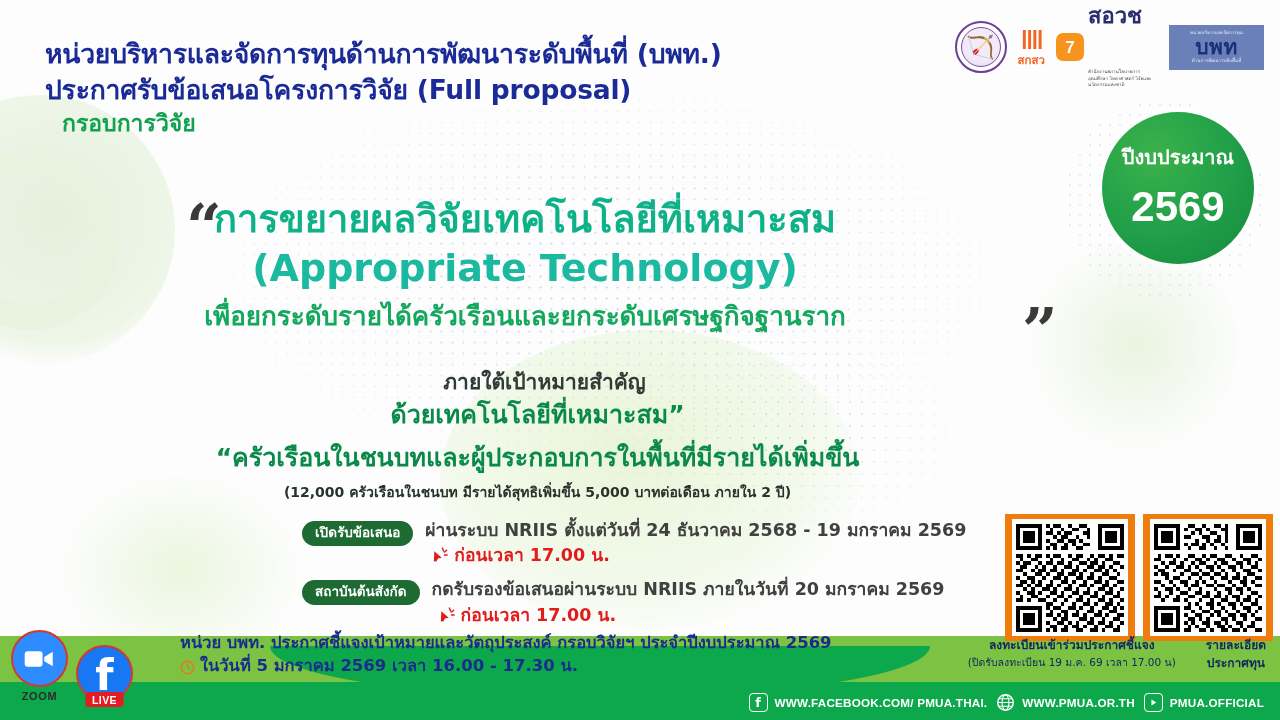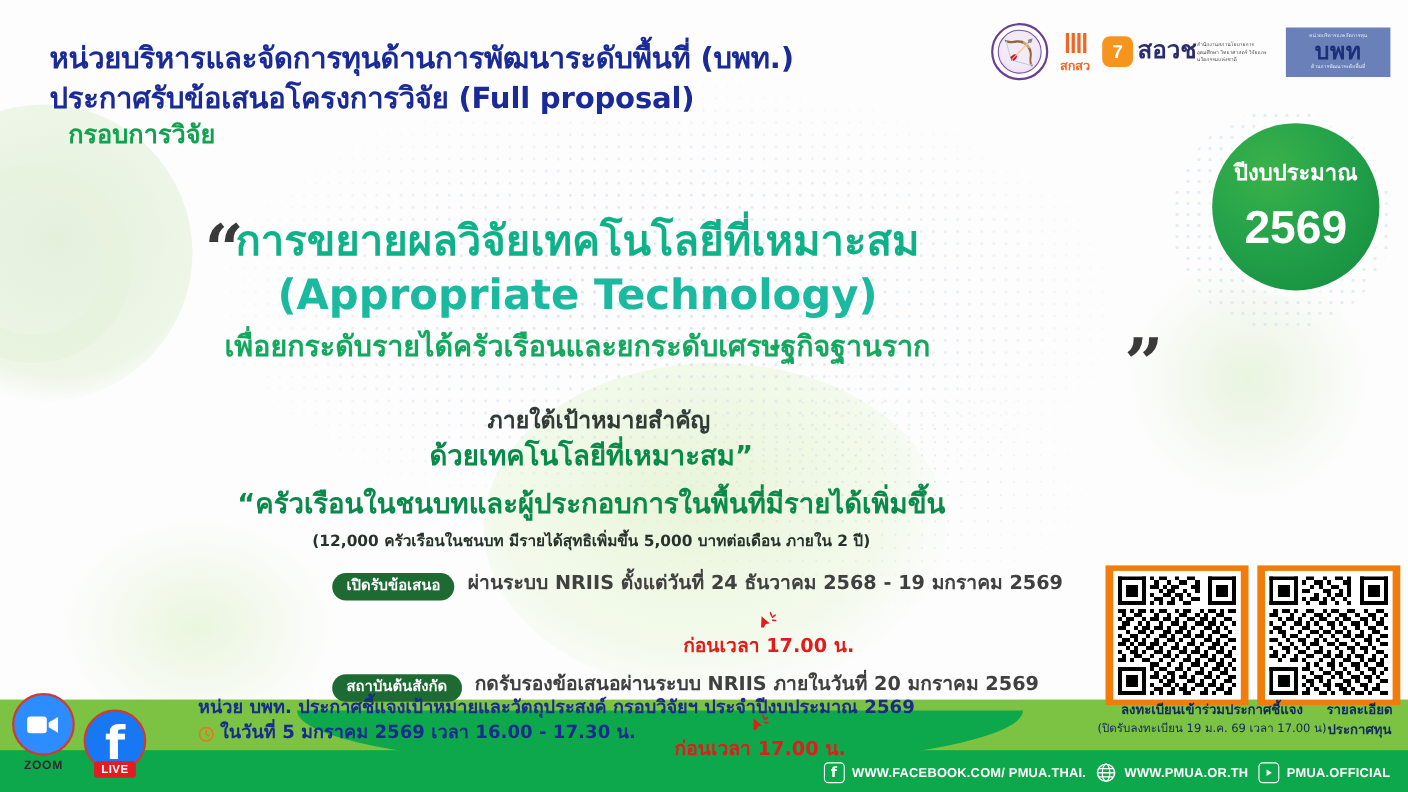--- a/index.html
+++ b/index.html
@@ -76,21 +76,21 @@
     display:flex;align-items:center;justify-content:center;
     font-size:23px;color:#6b3f96;line-height:1;}
   .lg-sksw{ display:flex;flex-direction:column;align-items:center;line-height:1; }
   .lg-sksw .mark{ font-size:25px;color:#f26522;font-weight:bold;letter-spacing:-2px; }
   .lg-sksw .nm{ font-size:11.5px;color:#f26522;font-weight:bold;
     font-family:"DejaVu Sans",sans-serif;margin-top:2px; }
   .lg-sow{ display:flex;align-items:center;gap:4px; }
   .lg-sow .badge{ width:28px;height:28px;border-radius:7px;
     background:#f7941e;display:flex;align-items:center;justify-content:center;
     color:#fff;font-size:17px;font-weight:bold;line-height:1; }
-  .lg-sow .txtwrap{ display:flex;flex-direction:row;line-height:1; }
+  .lg-sow .txtwrap{ display:flex;flex-direction:column;line-height:1;gap:40px; }
   .lg-sow .big{ font-size:22px;font-weight:bold;color:#2b2b6e;
     font-family:"DejaVu Sans",sans-serif; }
   .lg-sow .sub{ font-size:4.6px;color:#444;margin-top:2px;width:70px;line-height:1.5; }
   .lg-bpt{ width:95px;height:45px;background:#6a80b8;
     display:flex;flex-direction:column;align-items:center;justify-content:center;
     line-height:1;}
   .lg-bpt .t{ font-size:4.6px;color:#e9edf7; }
   .lg-bpt .m{ font-size:21px;font-weight:bold;color:#1b2f7a;
     font-family:"DejaVu Sans",sans-serif;letter-spacing:.5px;margin:1px 0; }
   .lg-bpt .b{ font-size:4.6px;color:#e9edf7; }
@@ -150,22 +150,22 @@
   .drow{ display:flex; align-items:flex-start; gap:12px; }
   .drow + .drow{ margin-top:12px; }
   .pill{
     background:#1d6b33; color:#fff; border-radius:18px;
     padding:3px 13px 4px; font-size:13.5px; font-weight:bold;
     font-family:"DejaVu Sans",sans-serif; white-space:nowrap;
     line-height:1.3; flex:none; margin-top:2px;
   }
   .dtxt{ font-family:"DejaVu Sans",sans-serif; font-weight:bold;
     color:#404040; font-size:17.5px; line-height:1.34; }
-  .dsub{ display:flex; align-items:center; gap:4px; margin-top:13px;
-    margin-left:6px;flex-direction:column; }
+  .dsub{ display:flex; align-items:center; gap:4px; margin-top:3px;
+    margin-left:6px; }
   .cursor-ico{ width:19px; height:19px; position:relative; flex:none; }
   .cursor-ico svg{ display:block; }
   .dsub .red{ font-family:"DejaVu Sans",sans-serif; font-weight:bold;
     color:#e21b1b; font-size:17.5px; line-height:1.2; }
 
   
   .qrwrap{ position:absolute; right:7px; top:514px; display:flex; gap:8px; z-index:7; }
   .qrbox{ width:130px; height:127px; background:#f07c0b; padding:5px 7px;
     display:flex; align-items:center; justify-content:center; }
   .qrbox .inner{ background:#fff; width:100%; height:100%;
@@ -193,21 +193,21 @@
     z-index:5;
   }
 
   .f-main{ position:absolute; left:180px; bottom:42px; z-index:9; }
   .f-main .ln{ font-family:"DejaVu Sans",sans-serif; font-weight:bold;
     color:#172d8c; font-size:16.5px; line-height:1.38; white-space:nowrap; }
   .f-main .ln2{ display:flex; align-items:center; gap:5px; }
   .clock-ico{ width:15px;height:15px;flex:none; }
 
   .f-right{ position:absolute; right:14px; bottom:48px; z-index:9;
-    display:flex; align-items:flex-start; }
+    display:flex; gap:30px; align-items:flex-start; }
   .f-reg{ text-align:center; font-family:"DejaVu Sans",sans-serif;
     color:#11275f; line-height:1.45; }
   .f-reg .a{ font-size:12px; font-weight:bold; }
   .f-reg .b{ font-size:10.5px; }
   .f-det{ text-align:center; font-family:"DejaVu Sans",sans-serif;
     color:#11275f; font-size:12px; font-weight:bold; line-height:1.45; }
 
   .f-social{ position:absolute; right:16px; bottom:8px; z-index:10;
     display:flex; align-items:center; gap:9px; }
   .f-social .grp{ display:flex; align-items:center; gap:7px; }

